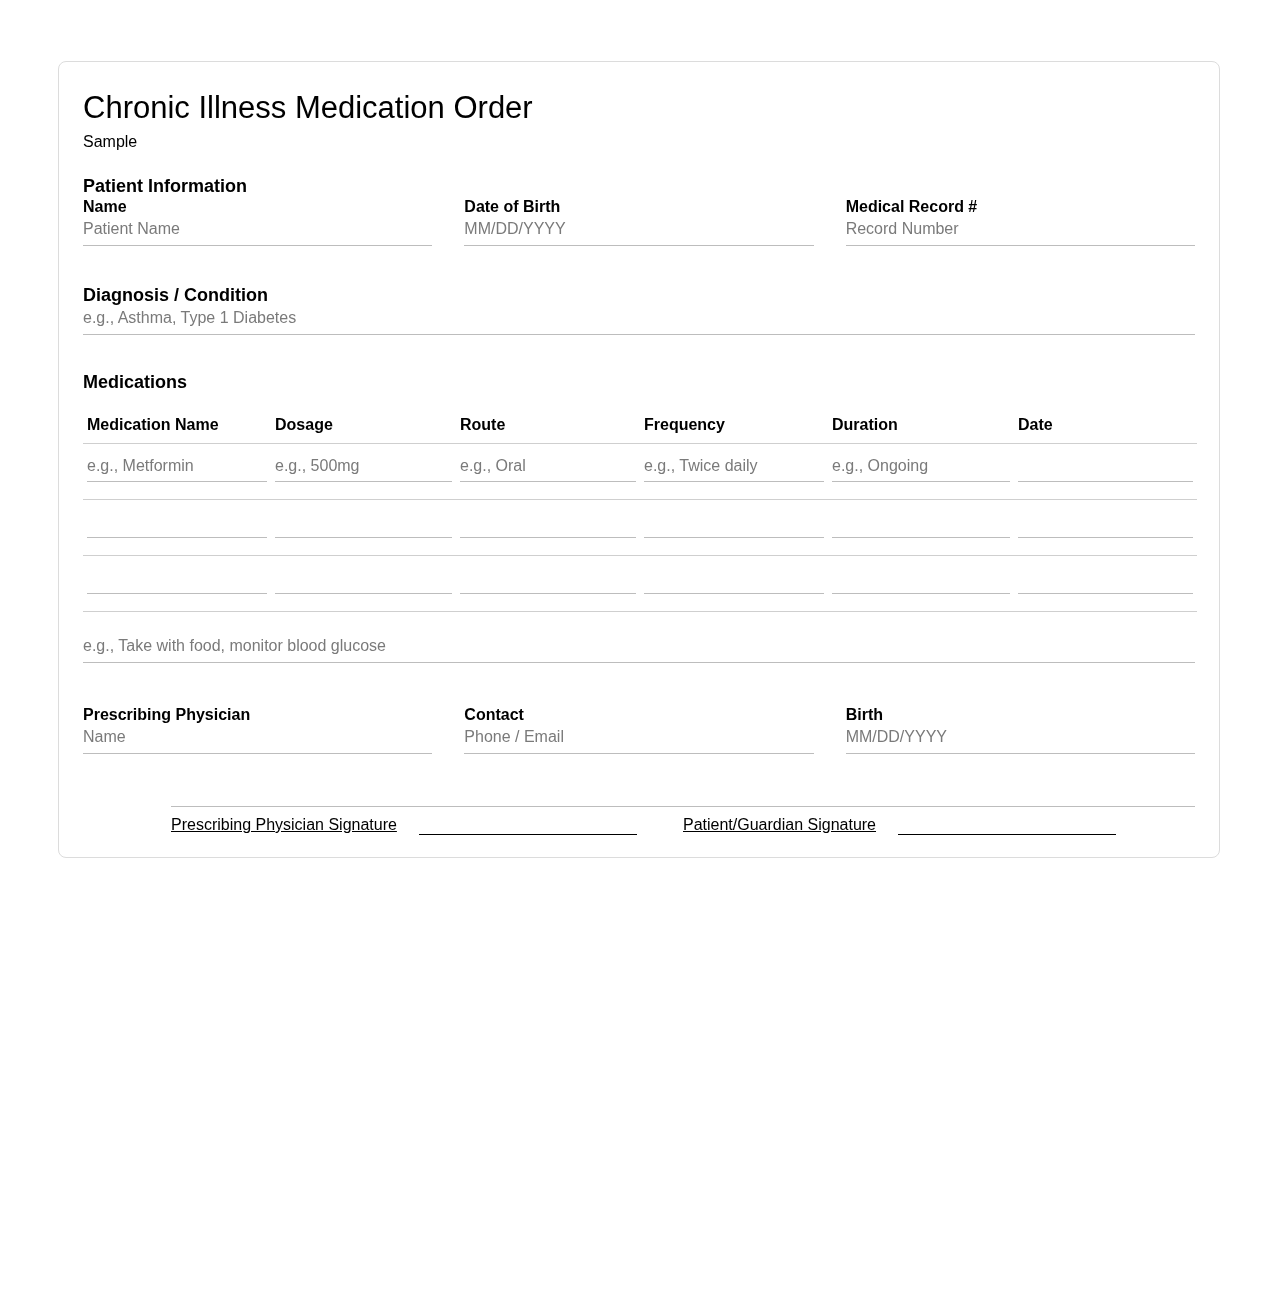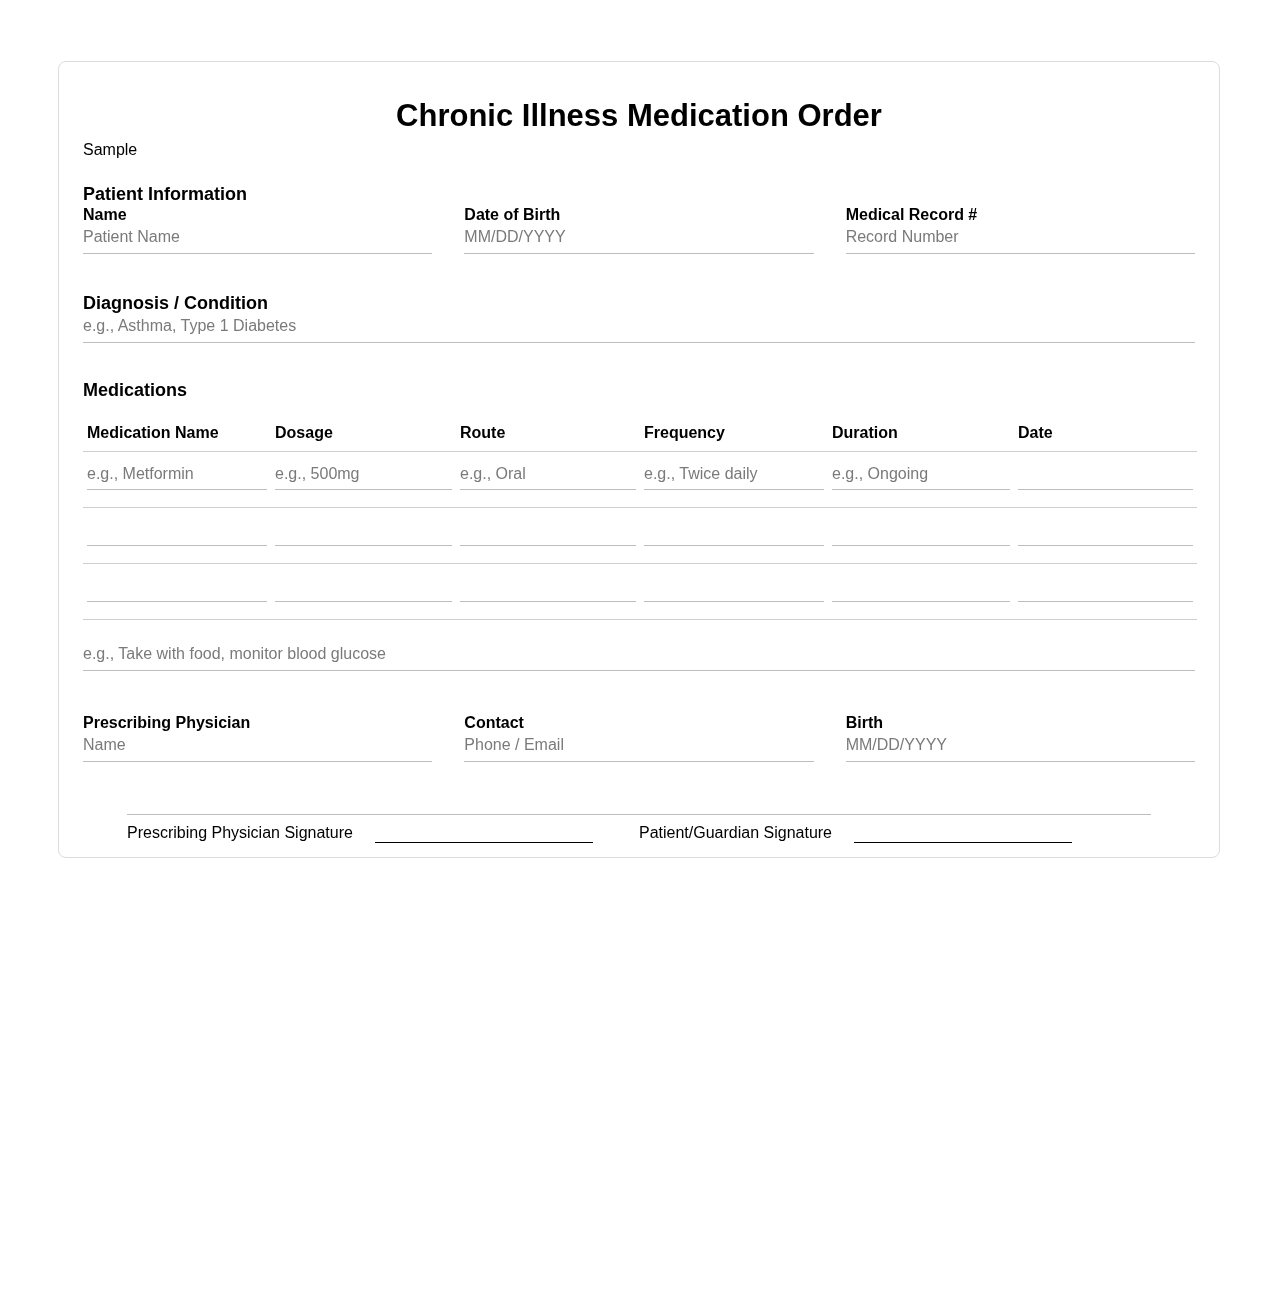--- a/index.html
+++ b/index.html
@@ -9,23 +9,22 @@
     .card {
       position: absolute;
       left: 58px; top: 61px;
       width: 1162px; height: 797px;
       border: 1px solid #dcdcdc;
       border-radius: 8px;
       background: #fff;
       padding: 24px;
     }
     .title {
-      font-size: 31px; font-weight: bold; line-height: 36px;
-      margin-top: 12px;
-      text-align: center;
+      font-size: 31px; font-weight: normal; line-height: 36px;
+      margin-top: 4px;
     }
     .subtitle { font-size: 16px; line-height: 20px; margin-top: 6px; }
 
     .section-heading { font-size: 18px; font-weight: bold; line-height: 22px; }
 
     .row3 { display: flex; gap: 32px; }
     .row3 .field { flex: 1 1 0; }
 
     .field-label { font-size: 16px; font-weight: bold; line-height: 20px; }
     .input {
@@ -46,21 +45,21 @@
       border-bottom: 1px solid #cfcfcf;
     }
     table.meds td {
       padding: 10px 4px 10px 4px;
       border-bottom: 1px solid #cfcfcf;
       height: 56px;
       vertical-align: top;
     }
     table.meds td .input { padding: 2px 0 5px 0; }
 
-    .sig-row { display: flex; justify-content: center; }
+    .sig-row { display: flex; justify-content: flex-end; text-decoration: underline; }
     .sig-block { width: 512px; border-top: 1px solid #bdbdbd; padding-top: 8px; display: flex; align-items: flex-end; }
     .sig-label { font-size: 16px; line-height: 20px; white-space: nowrap; }
     .sig-line { display: inline-block; width: 218px; border-bottom: 1px solid #000; margin-left: 22px; height: 16px; }
   </style>
 </head>
 <body>
 
 <div class="card">
   <h1 class="title">Chronic Illness Medication Order</h1>
   <div class="subtitle">Sample</div>

